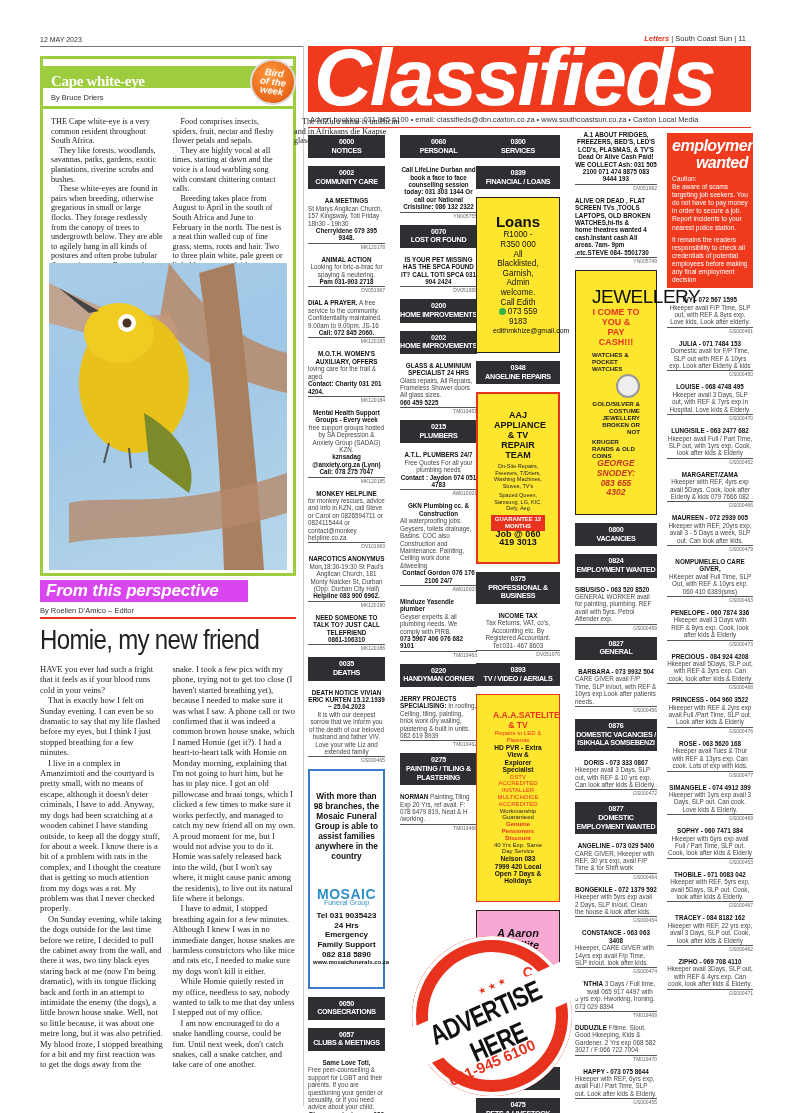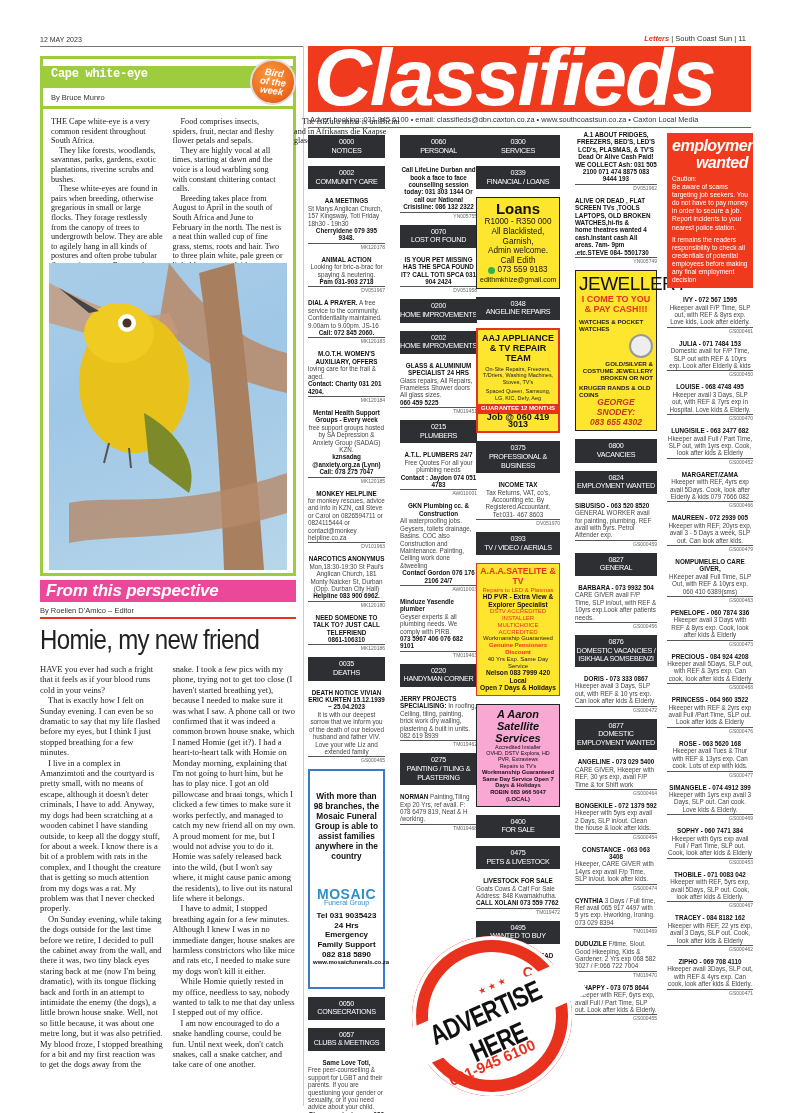--- a/index.html
+++ b/index.html
@@ -6,54 +6,54 @@
 body{width:786px;height:1113px;background:#fff;position:relative;overflow:hidden;font-family:"Liberation Sans",sans-serif;color:#222}
 .abs{position:absolute}
 #topdate{left:40px;top:36px;font-size:7px;color:#333}
 #toprule{left:40px;top:46px;width:263px;height:1px;background:#777}
 #pageinfo{right:40px;top:34px;font-size:7.5px;color:#333}
 #pageinfo .sec{color:#e8321e;font-weight:bold;font-style:italic}
 #vsep{left:303px;top:46px;width:1px;height:1060px;background:#ccc}
 
 #birdbox{left:40px;top:56px;width:256px;height:520px;border:3px solid #9dcc3f;background:#fff}
 #birdtitlebar{position:absolute;left:0;top:7px;width:250px;height:22px;background:#9dcc3f}
-#birdtitle{position:absolute;left:8px;top:1px;font-size:12px;font-weight:bold;color:#fff;font-family:Liberation Mono, monospace;letter-spacing:-0.3px}
+#birdtitle{position:absolute;left:8px;top:7px;font-size:15px;font-weight:bold;color:#fff;font-family:Liberation Serif, serif;letter-spacing:-0.3px}
 #birdbyline{position:absolute;left:8px;top:34px;font-size:7.5px;color:#333}
 #birdsep{position:absolute;left:0;top:47px;width:250px;height:3px;background:#9dcc3f}
 #birdbadge{position:absolute;left:207px;top:0px;width:46px;height:46px;border-radius:50%;background:radial-gradient(circle at 40% 35%,#ff9a3c,#e8671b 70%,#b84a0f);border:2px solid #ddd;color:#fff;font-weight:bold;font-style:italic;font-size:9.5px;line-height:9px;text-align:center;padding-top:7px;transform:rotate(8deg)}
 .bodycols{position:absolute;column-count:2;column-gap:9px;font-family:"Liberation Serif",serif;color:#222}
 #birdtext{left:8px;top:58px;width:234px;height:200px;font-size:8.2px;line-height:9.6px}
 .bodycols p{text-indent:8px}
 .bodycols p.first{text-indent:0}
 #birdphoto{position:absolute;left:6px;top:204px;width:238px;height:307px;overflow:hidden;background:linear-gradient(160deg,#a9cde8 0%,#9fc7e6 40%,#b7d6ea 100%)}
 
-#persphead{left:40px;top:580px;width:256px;height:22px;background:#ec4899}
+#persphead{left:40px;top:580px;width:208px;height:22px;background:#d946ef}
 #persptitle{position:absolute;left:6px;top:1px;color:#fff;font-weight:bold;font-style:italic;font-size:17px;letter-spacing:-0.2px}
 #perspby{left:40px;top:606px;font-size:7.5px;color:#333}
 #perspline{left:40px;top:617px;width:256px;height:2px;background:#e8321e}
 #persphl{left:40px;top:624px;font-size:28px;font-family:"Liberation Sans",sans-serif;font-weight:normal;letter-spacing:-0.8px;color:#222;transform:scaleX(0.86);transform-origin:left top;white-space:nowrap}
 #persptext{left:40px;top:664px;width:256px;height:440px;font-size:8.5px;line-height:10.4px}
 
 #clhead{left:308px;top:46px;width:443px;height:66px;background:#f03a1e;overflow:hidden}
 #clheadtext{position:absolute;left:6px;top:-14px;font-size:80px;font-weight:bold;font-style:italic;color:#fff;letter-spacing:-2px;font-family:"Liberation Sans",sans-serif}
 #clcontact{left:310px;top:115px;width:440px;font-size:7.4px;color:#333;white-space:nowrap;overflow:hidden}
 #clrule{left:308px;top:127px;width:443px;height:1px;background:#e8321e}
 .col{position:absolute;top:131px;font-size:6.3px;line-height:7.4px;color:#333;text-align:center}
 #c1{left:308px;width:77px}
 #c2{left:400px;width:77px}
 #c3{left:476px;width:84px}
 #c4{left:575px;width:82px}
 #c5{left:667px;width:86px}
-.hdr{background:#2d2f33;color:#fff;text-align:center;font-family:"Liberation Sans Narrow","Liberation Sans",sans-serif;font-size:7.2px;line-height:8.6px;padding:3px 0;margin:4px 0 8px;font-weight:normal;letter-spacing:-0.3px}
+.hdr{background:#2d2f33;color:#fff;text-align:center;font-family:"Liberation Sans Narrow","Liberation Sans",sans-serif;font-size:7.2px;line-height:8.6px;padding:3px 0;margin:4px 0 8px;font-weight:bold;letter-spacing:-0.3px}
 .ad{margin:0 0 6px;}
 .ad .t{font-weight:bold;color:#111}
 .ad .b{color:#444}
 .ad .l{text-align:left}
 .ad .ref{display:block;border-top:1px solid #555;text-align:right;font-size:5px;color:#666;margin-top:1px;line-height:6px}
-.boxad{padding:3px;margin:4px 0 8px;text-align:center}
+.boxad{padding:16px;margin:4px 0 8px;text-align:center}
 #loans{background:#ffe62e;border:1px solid #222;font-family:"Liberation Sans",sans-serif}
 #loans .big{font-size:15px;font-weight:bold;line-height:16px;color:#111}
 #loans .line{font-size:8.2px;line-height:9.6px;color:#111}
 #aaj{background:#ffe62e;border:2px solid #e8321e}
 #aaj .t{font-size:9px;line-height:10px;font-weight:bold;color:#111}
 #aaj .s{font-size:5.5px;line-height:6.5px;margin-top:3px;color:#222}
 #aaj .g{background:#e8321e;color:#fff;font-size:6px;font-weight:bold;margin:3px -3px 0;padding:1px}
 #aaj .j{font-size:9px;font-weight:bold;color:#111}
 #jewel{background:#ffe62e;border:1px solid #222;margin-top:6px}
 #jewel .big{font-size:19px;line-height:20px;color:#111;letter-spacing:-0.5px}
@@ -99,21 +99,21 @@
 
 <div id="birdbox" class="abs">
   <div id="birdtitlebar">
     <div id="birdtitle">Cape white-eye</div>
   </div>
   <div id="birdbadge">
     <div>Bird</div>
     <div>of the</div>
     <div>week</div>
   </div>
-  <div id="birdbyline">By Bruce Munro</div>
+  <div id="birdbyline">By Bruce Driers</div>
   <div id="birdsep"></div>
   <div id="birdtext" class="bodycols">
     <p class="first">THE Cape white-eye is a very common resident throughout South Africa.</p>
     <p>They like forests, woodlands, savannas, parks, gardens, exotic plantations, riverine scrubs and bushes.</p>
     <p>These white-eyes are found in pairs when breeding, otherwise gregarious in small or large flocks. They forage restlessly from the canopy of trees to undergrowth below. They are able to agilely hang in all kinds of postures and often probe tubular flowers for nectar. Frequently drink and bathe in streams, birdbaths, puddles and dew on foliage. The flight is straight and slightly undulating.</p>
     <p>Food comprises insects, spiders, fruit, nectar and fleshy flower petals and sepals.</p>
     <p>They are highly vocal at all times, starting at dawn and the voice is a loud warbling song with constant chittering contact calls.</p>
     <p>Breeding takes place from August to April in the south of South Africa and June to February in the north. The nest is a neat thin walled cup of fine grass, stems, roots and hair. Two to three plain white, pale green or light blue eggs are laid. Incubation is from 10 to 12 days and the nesting period is 12 to 13 days. Chicks are fed by both parents.</p>
     <p>The isiZulu name is umBicini and in Afrikaans die Kaapse glasogie.</p>
   </div>

